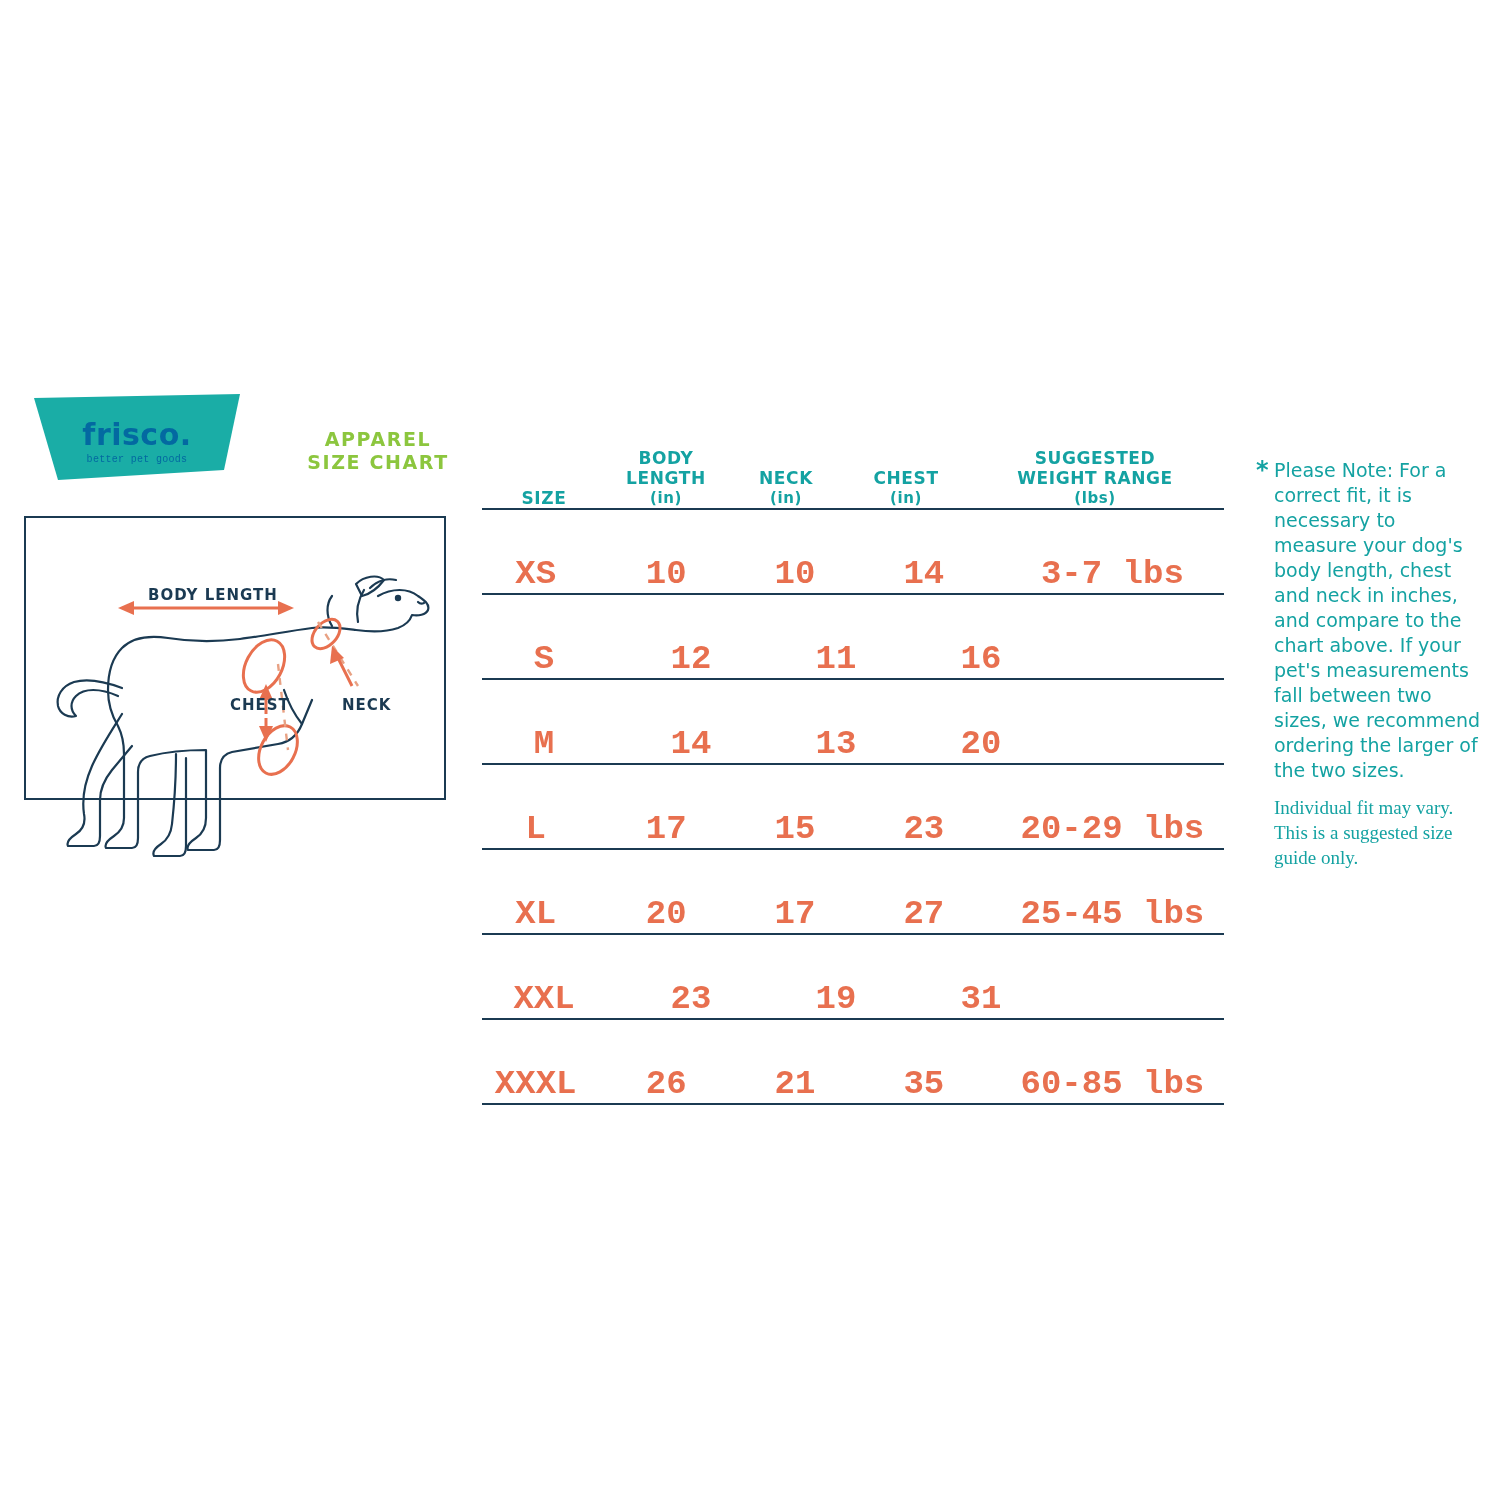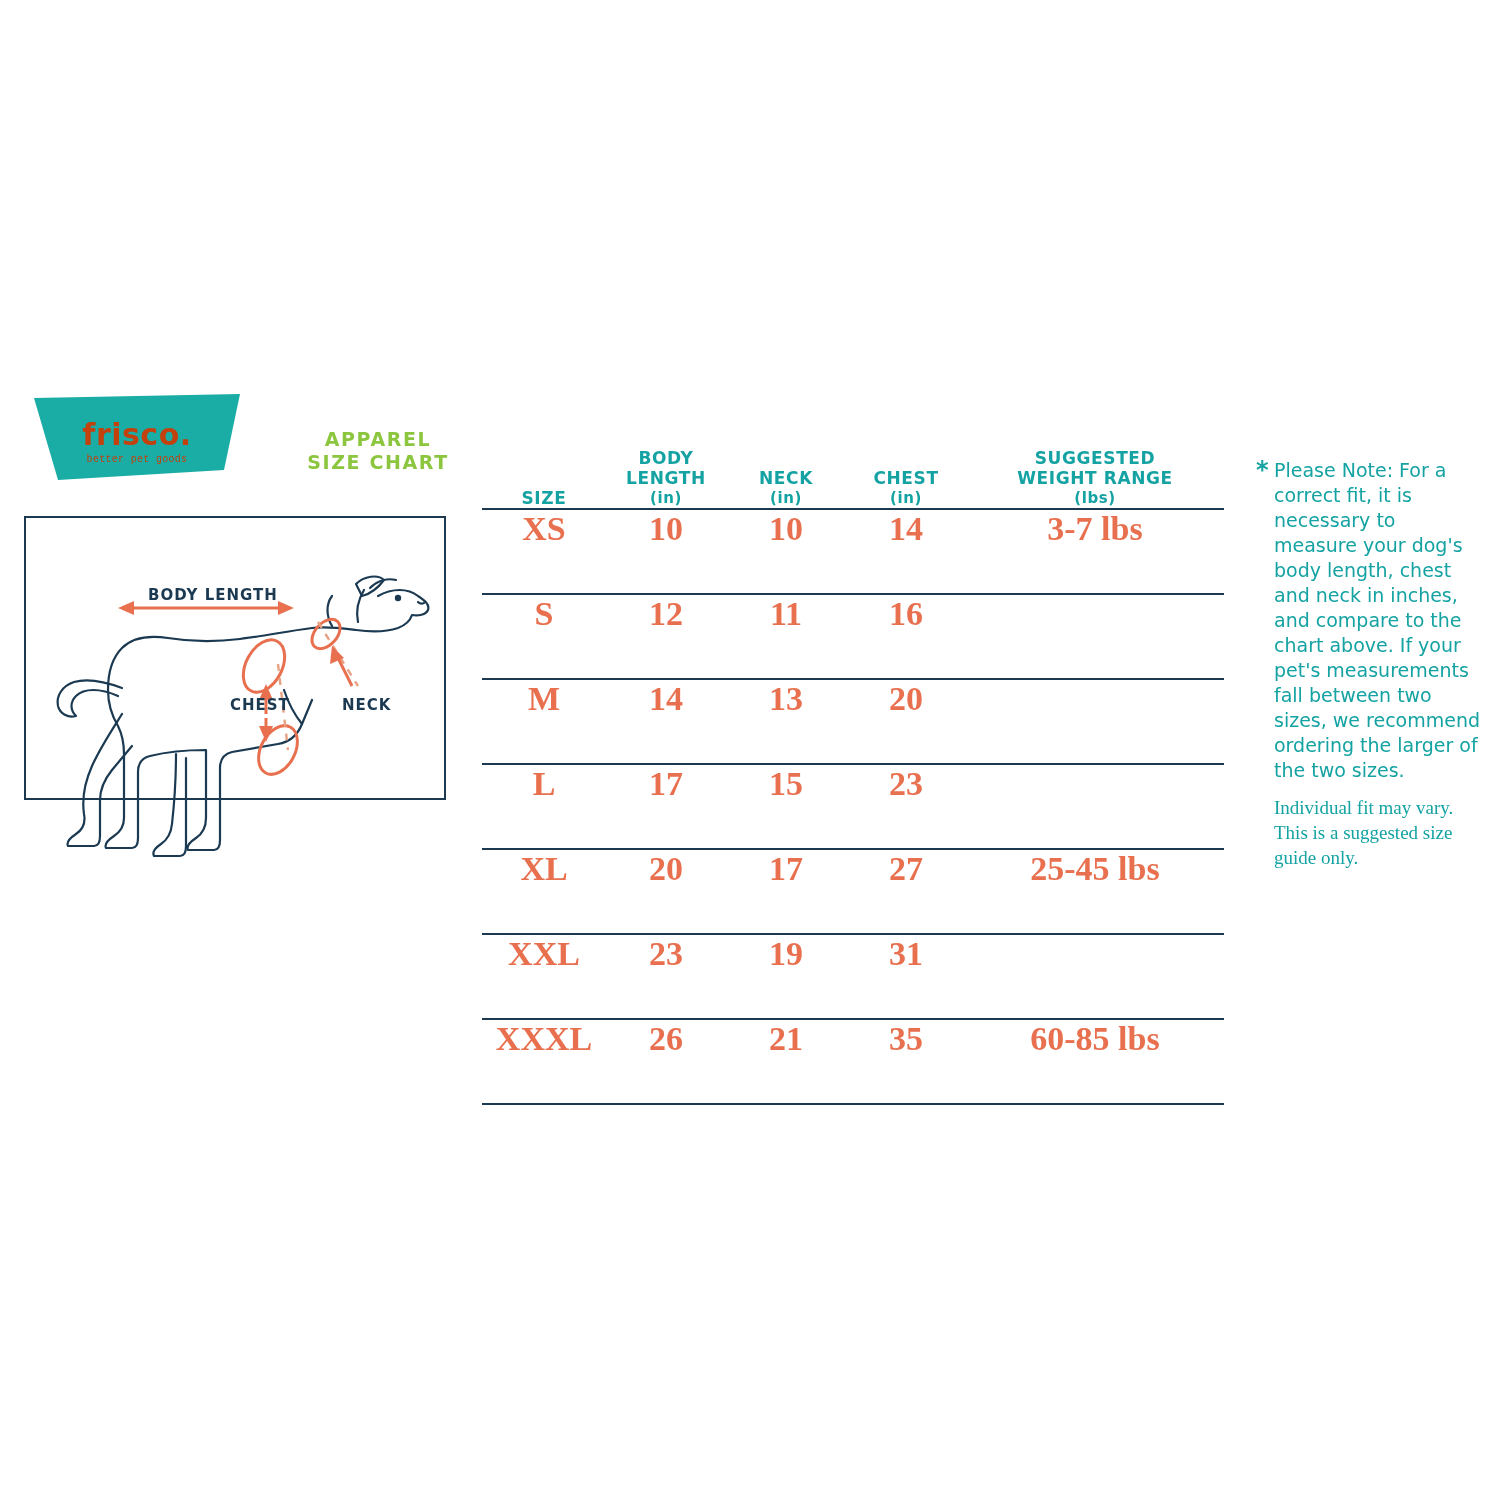--- a/index.html
+++ b/index.html
@@ -32,21 +32,21 @@
   }
   .brand-shape {
     position: absolute;
     inset: 0;
   }
   .brand-text {
     position: absolute;
     left: 0; top: 0;
     width: 218px;
     text-align: center;
-    color: #c2410c;
+    color: #0369a1;
   }
   .brand-name {
     margin-top: 28px;
     font-family: "DejaVu Sans", sans-serif;
     font-size: 30px;
     font-weight: bold;
     letter-spacing: 0.5px;
     line-height: 1;
   }
   .brand-tag {
@@ -99,26 +99,27 @@
     font-family: "DejaVu Sans", sans-serif;
     font-weight: bold;
     font-size: 17px;
     letter-spacing: 0.6px;
   }
   .thead .cell { text-align: center; line-height: 20px; }
   .thead .unit { font-size: 15px; font-weight: bold; }
 
   .row {
     display: flex;
-    align-items: flex-start;
+    align-items: flex-end;
     height: 83px;
     border-bottom: 2px solid #1b3a52;
     color: #e8704f;
-    font-family: Liberation Serif, serif;
-    font-weight: bold;
+    font-family: Liberation Mono, monospace;
+    font-weight: bold;
+    gap: 25px;
   }
   .row.first { border-top: 2px solid #1b3a52; }
   .row .cell { text-align: center; }
 
   .c-size   { width: 124px; }
   .c-body   { width: 120px; }
   .c-neck   { width: 120px; }
   .c-chest  { width: 120px; }
   .c-weight { width: 258px; }
 
@@ -303,20 +304,21 @@
       <div class="cell c-body">14</div>
       <div class="cell c-neck">13</div>
       <div class="cell c-chest">20</div>
     </div>
 
     <div class="row">
       <div class="cell c-size">L</div>
       <div class="cell c-body">17</div>
       <div class="cell c-neck">15</div>
       <div class="cell c-chest">23</div>
+      <div class="cell c-weight">20-29 lbs</div>
     </div>
 
     <div class="row">
       <div class="cell c-size">XL</div>
       <div class="cell c-body">20</div>
       <div class="cell c-neck">17</div>
       <div class="cell c-chest">27</div>
       <div class="cell c-weight">25-45 lbs</div>
     </div>
 

